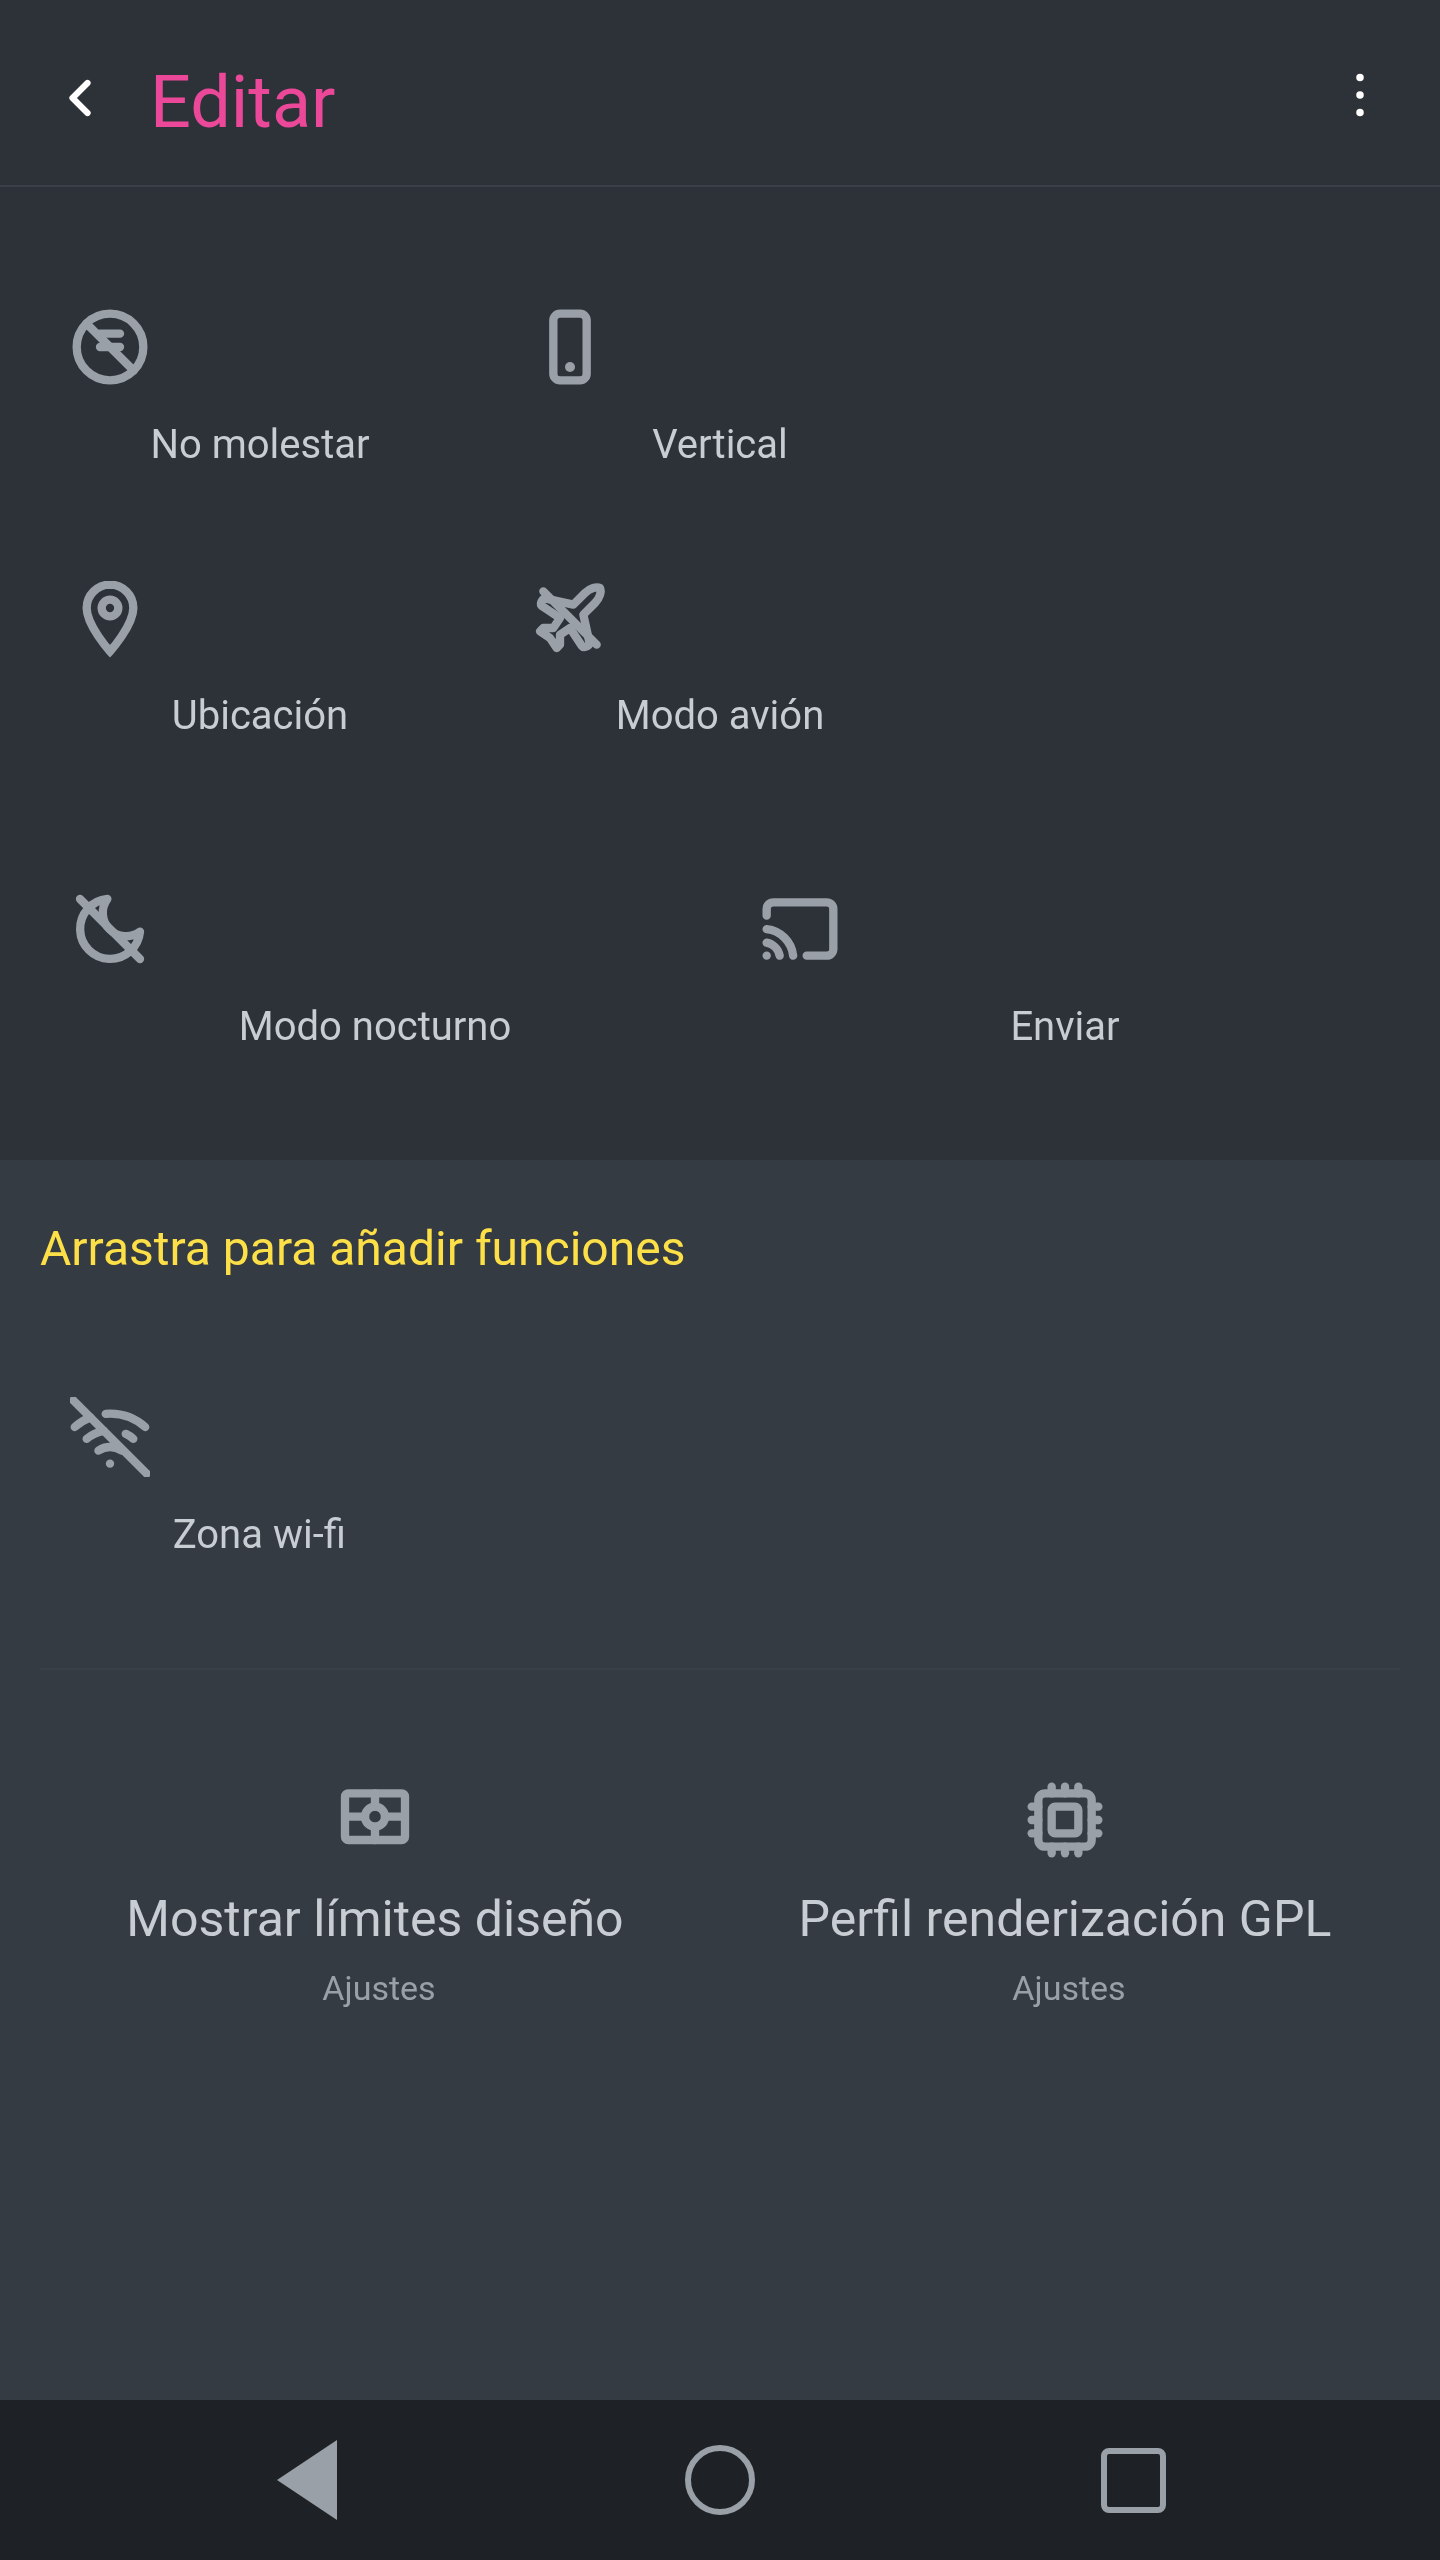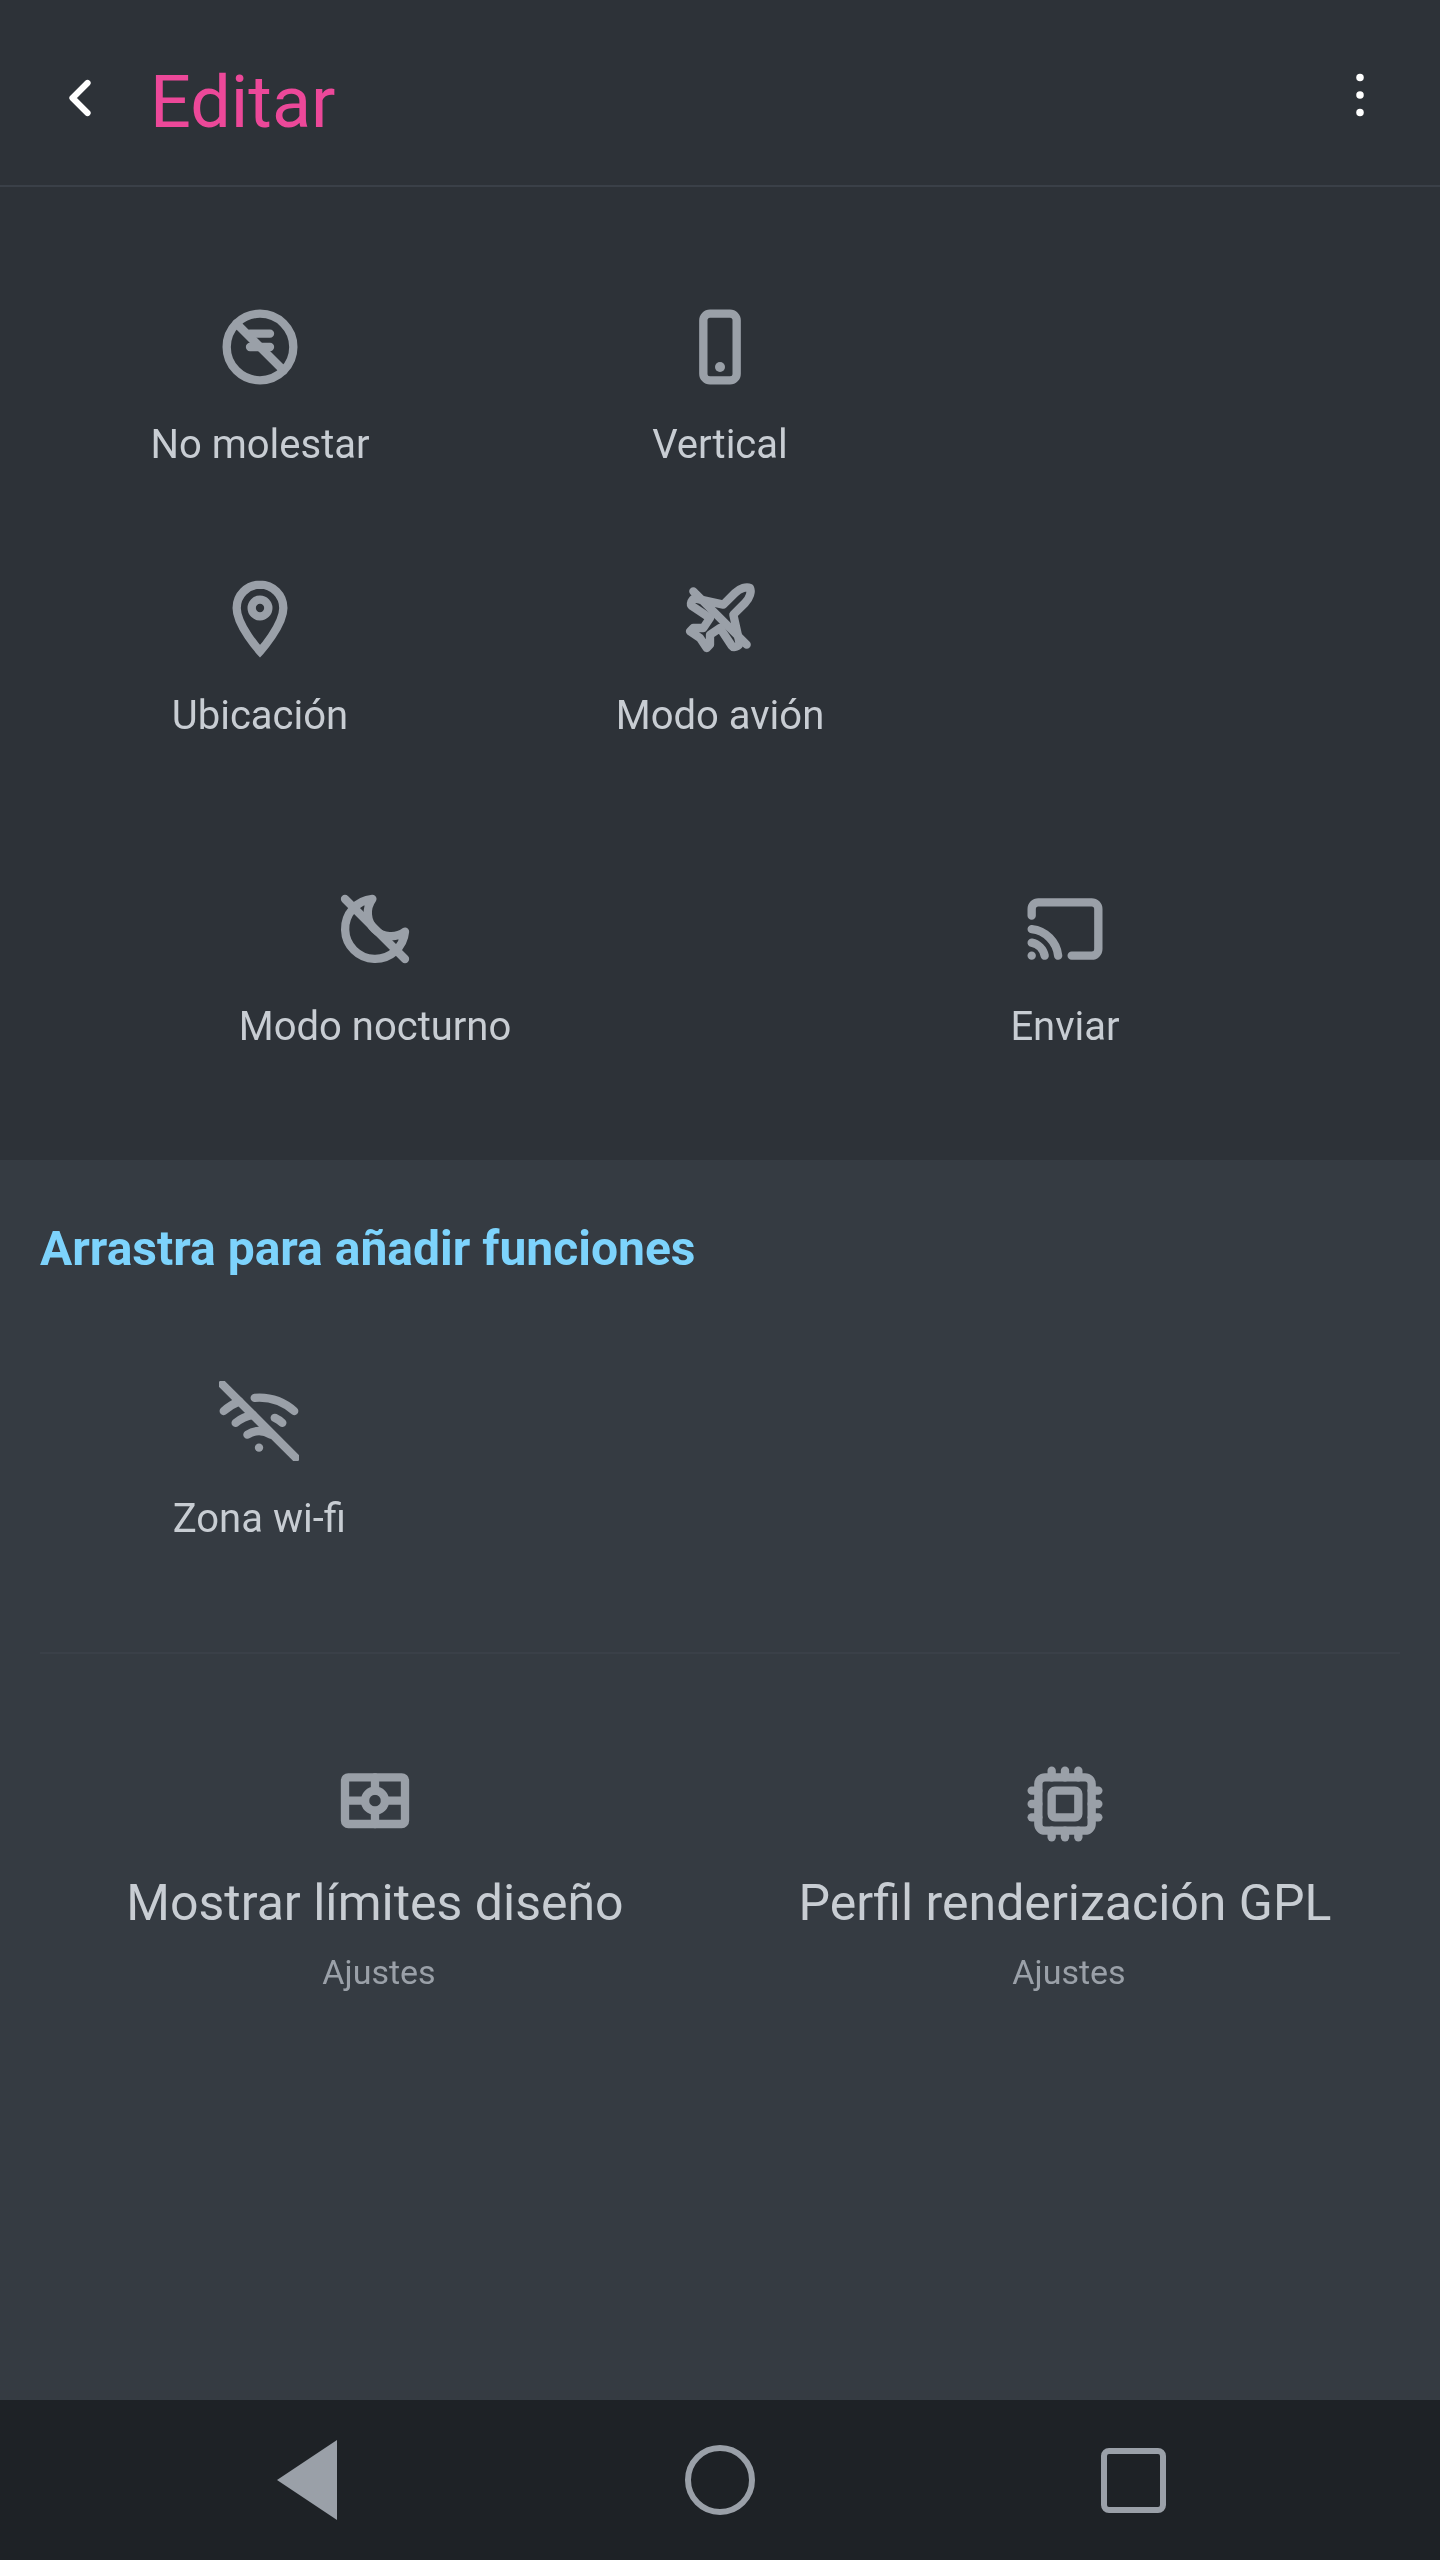--- a/index.html
+++ b/index.html
@@ -64,21 +64,20 @@
     .grid-2col {
       display: grid;
       grid-template-columns: 1fr 1fr;
       gap: 40px 20px;
       margin-top: 40px;
     }
 
     .tile {
       display: flex;
       flex-direction: column;
-      align-items: center;
       justify-content: center;
       padding: 50px 20px;
       cursor: pointer;
       gap: 24px;
     }
 
     .tile-icon {
       width: 100px;
       height: 100px;
       display: flex;
@@ -103,23 +102,23 @@
 
     
     .drag-section {
       background-color: #353b42;
       padding: 60px 40px;
       flex: 1;
     }
 
     .drag-title {
       font-size: 48px;
-      color: #7dd3fc;
-      font-weight: 700;
-      margin-bottom: 44px;
+      color: #fde047;
+      font-weight: 400;
+      margin-bottom: 60px;
     }
 
     .drag-grid {
       display: grid;
       grid-template-columns: 1fr 1fr 1fr;
       gap: 40px 22px;
       margin-bottom: 60px;
     }
 
     .section-divider {

